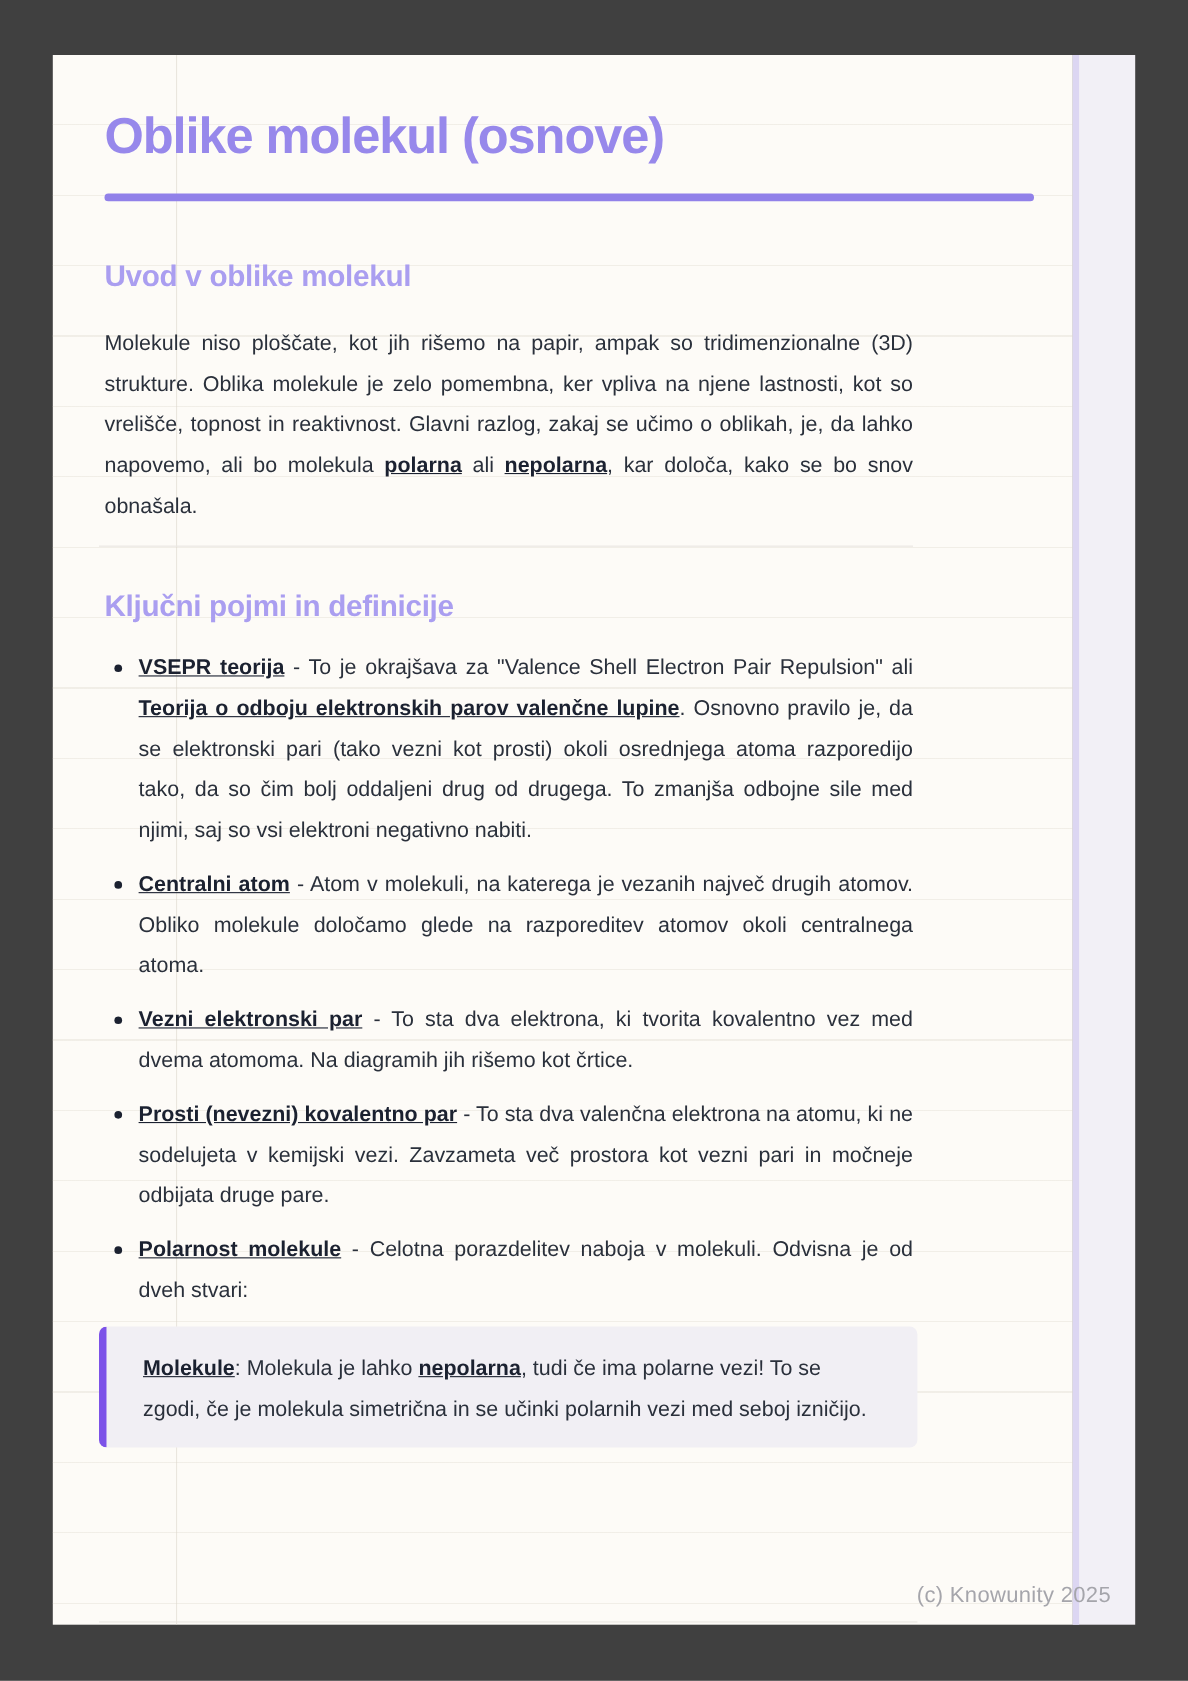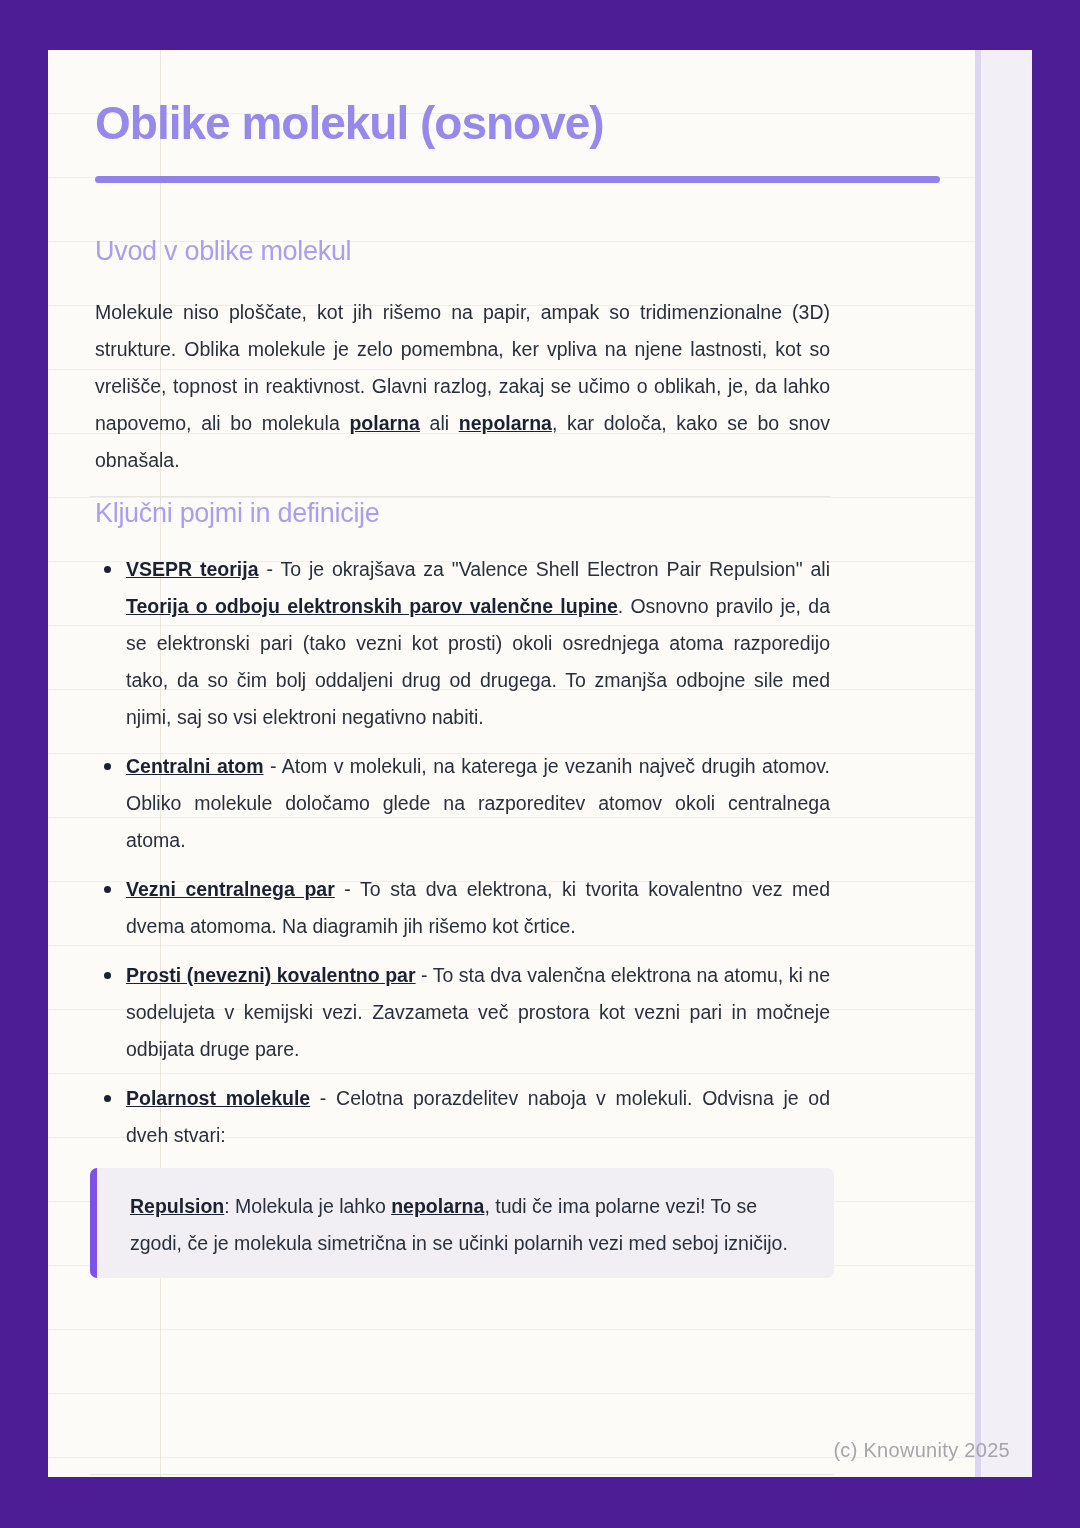--- a/index.html
+++ b/index.html
@@ -4,21 +4,21 @@
 <style>
   :root{
     --title:#9788EB; --rule:#9181E9; --section-heading:#AA9EF0;
     --body-text:#2A303B; --bold-text:#1B2130;
     --callout-border:#7C52E8; --callout-bg:#F1EFF4;
     --page-bg:#FDFBF7; --edge-strip-bg:#F2F0F6; --edge-strip-border:#DCD6F2;
     --divider:#E9E6E1; --footer-text:#A5A5AB;
   }
   html,body{margin:0;padding:0;}
   .canvas{
-    position:relative;width:1080px;height:1528px;background:#4c1d95;overflow:hidden;
+    position:relative;width:1080px;height:1528px;background:#404040;overflow:hidden;
     font-family:"Liberation Sans",sans-serif;
   }
   .edge-strip{
     position:absolute;left:975px;top:50px;width:57px;height:1427px;box-sizing:border-box;
     background:var(--edge-strip-bg);border-left:6px solid var(--edge-strip-border);
   }
   .document{
     position:absolute;left:48px;top:50px;width:927px;height:1427px;
     background-color:var(--page-bg);
     background-image:repeating-linear-gradient(to bottom,
@@ -29,25 +29,25 @@
     content:"";position:absolute;left:112px;top:0;bottom:0;width:1px;
     background:rgba(219,214,202,0.55);
   }
   .content{position:absolute;left:47px;top:0;width:735px;}
   .page-title{
     margin:46px 0 0;font-size:46px;line-height:54px;font-weight:800;
     letter-spacing:-1px;color:var(--title);
   }
   .title-rule{margin-top:26px;width:845px;height:7px;border-radius:4px;background:var(--rule);}
   .section-heading{
-    margin:0;font-size:27px;line-height:33px;font-weight:400;
+    margin:0;font-size:27px;line-height:33px;font-weight:700;
     letter-spacing:-0.3px;color:var(--section-heading);
   }
   .heading-intro{margin-top:52px;}
-  .heading-terms{}
+  .heading-terms{margin-top:38px;}
   .para{
     margin:26px 0 0;font-size:19.5px;line-height:37px;color:var(--body-text);
     text-align:justify;
   }
   b{font-weight:700;color:var(--bold-text);text-decoration:underline;}
   .divider{margin:17px 0 0 -5px;width:740px;height:1px;background:var(--divider);}
   .bullets{list-style:none;margin:21px 0 0;padding:0;}
   .bullets > li{
     position:relative;padding-left:31px;margin-bottom:12px;
     font-size:19.5px;line-height:37px;color:var(--body-text);text-align:justify;
@@ -93,32 +93,32 @@
       <h2 class="section-heading heading-terms">Ključni pojmi in definicije</h2>
 
       <ul class="bullets">
         <li>
           <span><b>VSEPR teorija</b><span> - To je okrajšava za "Valence Shell Electron Pair Repulsion" ali </span><b>Teorija o odboju elektronskih parov valenčne lupine</b><span>. Osnovno pravilo je, da se elektronski pari (tako vezni kot prosti) okoli osrednjega atoma razporedijo tako, da so čim bolj oddaljeni drug od drugega. To zmanjša odbojne sile med njimi, saj so vsi elektroni negativno nabiti.</span></span>
         </li>
         <li>
           <span><b>Centralni atom</b><span> - Atom v molekuli, na katerega je vezanih največ drugih atomov. Obliko molekule določamo glede na razporeditev atomov okoli centralnega atoma.</span></span>
         </li>
         <li>
-          <span><b>Vezni centralnega par</b><span> - To sta dva elektrona, ki tvorita kovalentno vez med dvema atomoma. Na diagramih jih rišemo kot črtice.</span></span>
+          <span><b>Vezni elektronski par</b><span> - To sta dva elektrona, ki tvorita kovalentno vez med dvema atomoma. Na diagramih jih rišemo kot črtice.</span></span>
         </li>
         <li>
           <span><b>Prosti (nevezni) kovalentno par</b><span> - To sta dva valenčna elektrona na atomu, ki ne sodelujeta v kemijski vezi. Zavzameta več prostora kot vezni pari in močneje odbijata druge pare.</span></span>
         </li>
         <li>
           <span><b>Polarnost molekule</b><span> - Celotna porazdelitev naboja v molekuli. Odvisna je od dveh stvari:</span></span>
         </li>
       </ul>
 
       <div class="callout">
-        <p class="callout-text"><b>Repulsion</b><span>: Molekula je lahko </span><b>nepolarna</b><span>, tudi če ima polarne vezi! To se zgodi, če je molekula simetrična in se učinki polarnih vezi med seboj izničijo.</span></p>
+        <p class="callout-text"><b>Molekule</b><span>: Molekula je lahko </span><b>nepolarna</b><span>, tudi če ima polarne vezi! To se zgodi, če je molekula simetrična in se učinki polarnih vezi med seboj izničijo.</span></p>
       </div>
 
     </div>
     <div class="bottom-divider"></div>
   </div>
 
   <div class="footer">(c) Knowunity 2025</div>
 
 </div>
 

